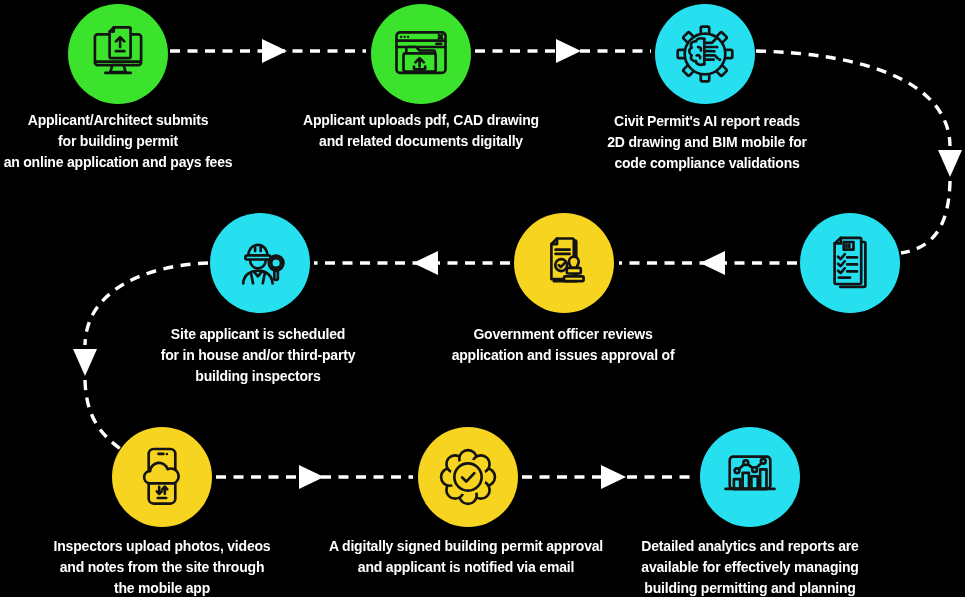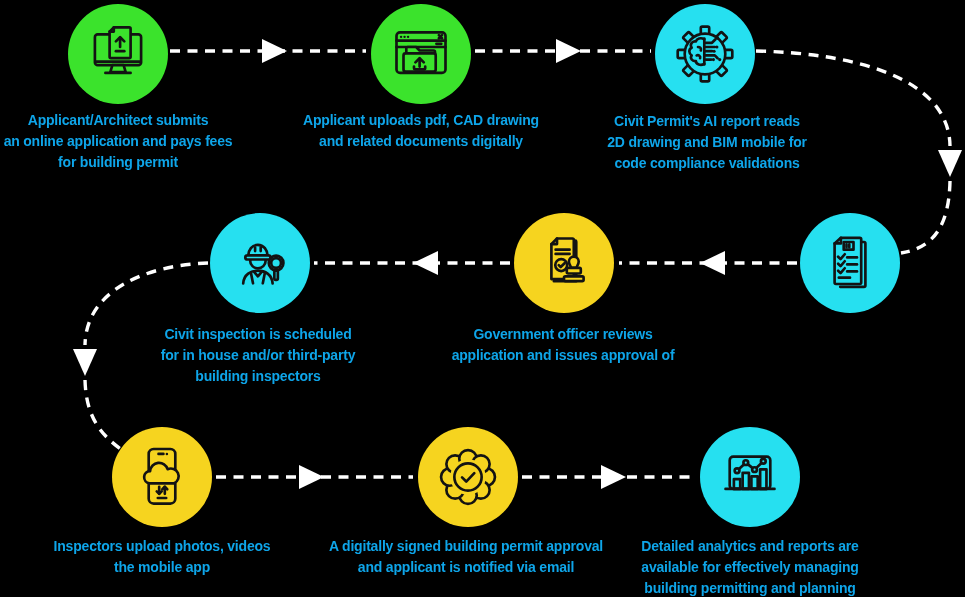--- a/index.html
+++ b/index.html
@@ -8,21 +8,21 @@
   .connectors{position:absolute;left:0;top:0;width:965px;height:597px;}
   .circle{position:absolute;width:100px;height:100px;border-radius:50%;
           display:flex;align-items:center;justify-content:center;}
   .circle svg{width:70px;height:70px;}
   .circle svg *{stroke:#131313;stroke-width:3.8;fill:none;
                 stroke-linecap:round;stroke-linejoin:round;}
   .circle svg .mask{fill:var(--bg,#000);}
   .circle svg .cover{fill:var(--bg,#000);stroke:none;}
   .circle svg .dot{fill:#131313;stroke:none;}
   .caption{position:absolute;transform:translateX(-50%);text-align:center;
-           color:#0ea5e9;font-weight:700;font-size:14px;line-height:21px;
+           color:#ffffff;font-weight:700;font-size:14px;line-height:21px;
            letter-spacing:-0.2px;white-space:nowrap;}
 </style>
 </head>
 <body>
 
 <div class="canvas" style="background-color: rgb(0, 0, 0); --bg: #000000;">
 
   <svg class="connectors" viewBox="0 0 965 597">
     <g stroke="#ffffff" stroke-width="3.4" fill="none" stroke-dasharray="10 7.5">
       <path d="M170,51 H366"></path>
@@ -56,22 +56,22 @@
       <path d="M44,12 V18 H38"></path>
       <path d="M53,40 V27"></path>
       <path d="M47,32 L53,26 L59,32"></path>
       <path d="M47,46 H59"></path>
       <path class="mask" d="M42,66 L39,76 H61 L58,66 Z"></path>
       <line x1="32" y1="77" x2="68" y2="77"></line>
     </svg>
   </div>
   <div class="caption" style="left:118px;top:110px">
     <div>Applicant/Architect submits</div>
+    <div>for building permit</div>
     <div>an online application and pays fees</div>
-    <div>for building permit</div>
   </div>
 
   <div class="circle" style="left: 371px; top: 4px; background-color: rgb(59, 227, 44); --bg: #3be32c;">
     <svg viewBox="0 0 100 100">
       <rect x="15" y="19" width="70" height="58" rx="5"></rect>
       <line x1="15" y1="31" x2="85" y2="31"></line>
       <circle class="dot" cx="21.5" cy="25.5" r="1.7"></circle>
       <circle class="dot" cx="26.5" cy="25.5" r="1.7"></circle>
       <circle class="dot" cx="31.5" cy="25.5" r="1.7"></circle>
       <path d="M75.5,23 l4.5,4.5 M80,23 l-4.5,4.5"></path>
@@ -167,40 +167,41 @@
       <ellipse class="mask" cx="47" cy="47" rx="11" ry="10.5"></ellipse>
       <path class="mask" d="M33,41 c0,-10 6,-17 14,-17 c8,0 14,7 14,17 z"></path>
       <path d="M43,28 v5 M51,28 v5"></path>
       <rect class="mask" x="29" y="39" width="36" height="6" rx="3"></rect>
       <path class="mask" d="M26,79 c1,-13 11,-18 21,-18 c10,0 20,5 21,18"></path>
       <path d="M41,62 l6,7 l6,-7"></path>
       <path d="M37,64 l3,15 M57,64 l-3,15"></path>
     </svg>
   </div>
   <div class="caption" style="left:258px;top:324px">
-    <div>Civit inspection is scheduled</div>
+    <div>Site applicant is scheduled</div>
     <div>for in house and/or third-party</div>
     <div>building inspectors</div>
   </div>
 
   <div class="circle" style="left: 112px; top: 427px; background-color: rgb(246, 212, 31); --bg: #f6d41f;">
     <svg viewBox="0 0 100 100">
       <rect x="31" y="10" width="38" height="78" rx="7"></rect>
       <path d="M45,17 h7"></path>
         <circle class="dot" cx="57" cy="17" r="1.8"></circle>
       <path d="M44,80 h12"></path>
       <path class="mask" d="M32,59 a8.8,8.8 0 0 1 1,-17.5 a12.8,12.8 0 0 1 25,-2.6 a8.8,8.8 0 0 1 9.4,20.1 z"></path>
       <path d="M46,64 v10"></path>
         <path d="M42.5,70.5 L46,74 L49.5,70.5"></path>
       <path d="M54,74 v-10"></path>
         <path d="M50.5,67.5 L54,64 L57.5,67.5"></path>
     </svg>
   </div>
   <div class="caption" style="left:162px;top:536px">
     <div>Inspectors upload photos, videos</div>
+    <div>and notes from the site through</div>
     <div>the mobile app</div>
   </div>
 
   <div class="circle" style="left: 418px; top: 427px; background-color: rgb(246, 212, 31); --bg: #f6d41f;">
     <svg viewBox="0 0 100 100">
       <circle class="mask" cx="76" cy="50" r="12.5"></circle>
       <circle class="mask" cx="68.4" cy="68.4" r="12.5"></circle>
       <circle class="mask" cx="50" cy="76" r="12.5"></circle>
       <circle class="mask" cx="31.6" cy="68.4" r="12.5"></circle>
       <circle class="mask" cx="24" cy="50" r="12.5"></circle>

